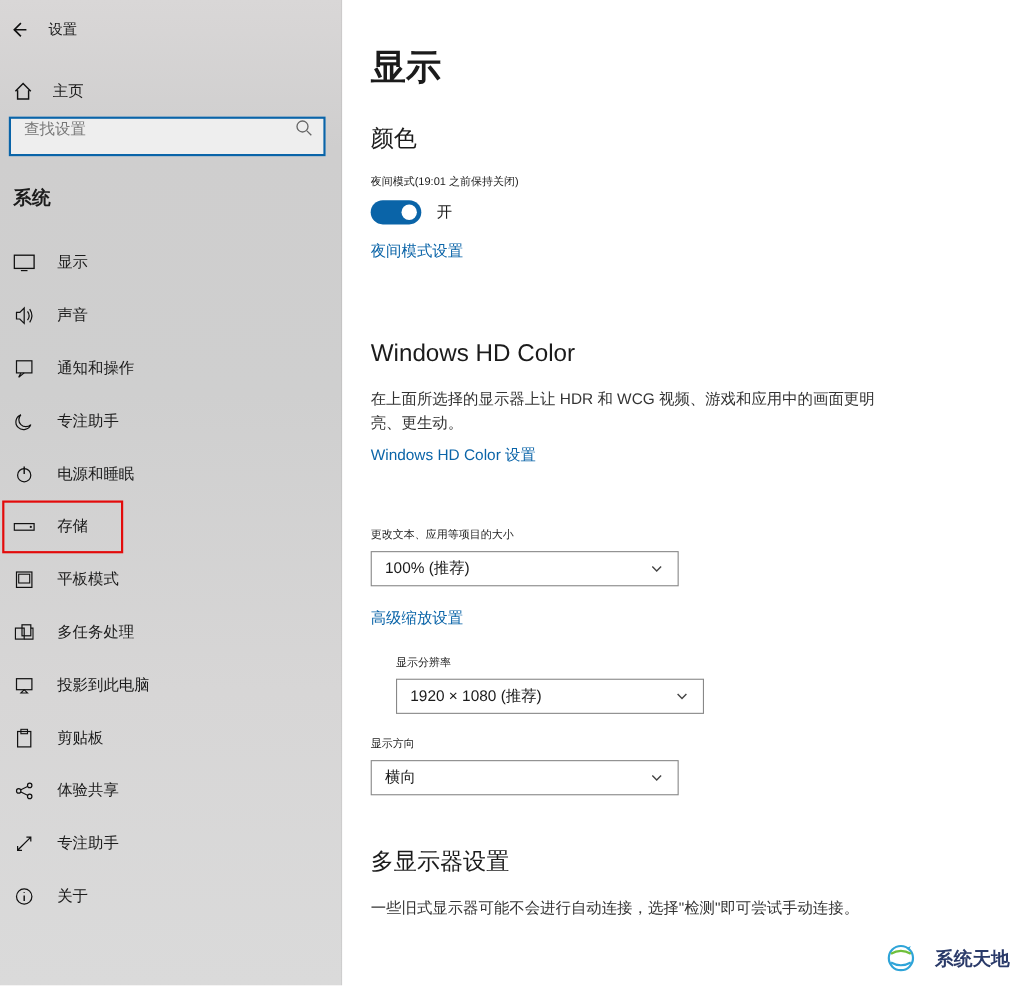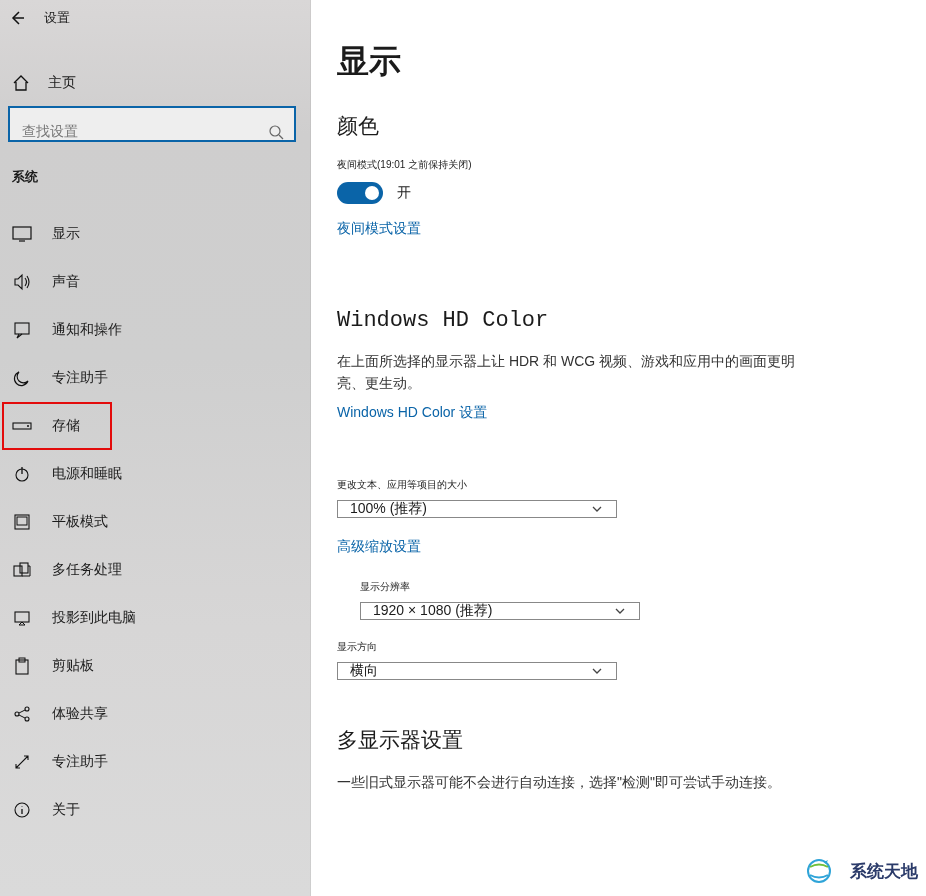--- a/index.html
+++ b/index.html
@@ -22,21 +22,21 @@
   
   .sidebar {
     width: 311px;
     height: 100%;
     background: linear-gradient(180deg, #d9d7d7 0%, #cfcece 15%, #cfcfcf 40%, #d7d6d6 70%, #dadada 100%);
     border-right: 1px solid rgba(0,0,0,0.05);
     padding-top: 0;
   }
   .sb-top {
     display: flex;
-    align-items: center;
+    align-items: flex-end;
     height: 36px;
     padding: 0 8px;
     gap: 18px;
   }
   .back-arrow {
     width: 18px; height: 18px;
     display: inline-flex; align-items: center; justify-content: center;
     cursor: pointer;
   }
   .top-title {
@@ -54,40 +54,40 @@
   .search-wrap {
     padding: 8px 8px 0 8px;
     margin-top: 6px;
   }
   .search-box {
     width: 288px;
     height: 36px;
     border: 2px solid #0a64a8;
     background: #eeeeee;
     display: flex;
-    align-items: flex-end;
+    align-items: flex-start;
     padding: 0 10px;
   }
   .search-input {
     flex: 1;
     border: none;
     background: transparent;
     outline: none;
     font-size: 14px;
     color: #555;
   }
   .search-input::placeholder {
     color: #777;
   }
   .search-icon {
     color: #666;
   }
   .cat-title {
     padding: 26px 12px 6px 12px;
-    font-size: 13px;
+    font-size: 17px;
     font-weight: 600;
   }
   .nav-list {
     margin-top: 18px;
   }
   .nav-item {
     display: flex;
     align-items: center;
     height: 48px;
     padding: 0 12px;
@@ -117,21 +117,20 @@
   }
   .page-title {
     font-size: 32px;
     font-weight: 600;
     margin: 10px 0 28px 0;
   }
   .sec-title {
     font-size: 21px;
     font-weight: 500;
     margin: 0 0 18px 0;
-    font-family: Liberation Mono, monospace;
   }
   .sec-title.big {
     font-size: 22px;
   }
   .label-line {
     font-size: 10px;
     margin: 0 0 8px 0;
   }
   .toggle-row {
     display: flex;
@@ -166,21 +165,21 @@
     font-size: 14px;
     color: #333;
     max-width: 470px;
     line-height: 1.55;
     margin: 0 0 10px 0;
   }
   .section-gap { height: 40px; }
   .section-gap-sm { height: 26px; }
   .select {
     width: 280px;
-    height: 18px;
+    height: 32px;
     border: 1px solid #888;
     background: #fff;
     display: flex;
     align-items: center;
     justify-content: space-between;
     padding: 0 12px;
     cursor: pointer;
     font-size: 14px;
   }
   .chev {
@@ -275,38 +274,38 @@
         <span>通知和操作</span>
       </div>
       <div class="nav-item">
         <span class="ico">
             <svg width="18" height="18" viewBox="0 0 18 18">
               <path d="M6 3 A7 7 0 1 0 15 12 A5 5 0 0 1 6 3 Z" stroke="#111" stroke-width="1.1" fill="none"></path>
             </svg>
           </span>
         <span>专注助手</span>
       </div>
+      <div class="nav-item">
+        <span class="ico">
+            <svg width="18" height="18" viewBox="0 0 18 18">
+              <circle cx="9" cy="10" r="6" stroke="#111" stroke-width="1.1" fill="none"></circle>
+              <path d="M9 2 V9" stroke="#111" stroke-width="1.3"></path>
+            </svg>
+          </span>
+        <span>电源和睡眠</span>
+      </div>
       <div class="nav-item highlighted">
         <div class="red-box"></div>
         <span class="ico">
             <svg width="20" height="14" viewBox="0 0 20 14">
               <rect x="1" y="4" width="18" height="6" stroke="#111" stroke-width="1.1" fill="none"></rect>
               <circle cx="16" cy="7" r="1" fill="#111"></circle>
             </svg>
           </span>
         <span>存储</span>
-      </div>
-      <div class="nav-item">
-        <span class="ico">
-            <svg width="18" height="18" viewBox="0 0 18 18">
-              <circle cx="9" cy="10" r="6" stroke="#111" stroke-width="1.1" fill="none"></circle>
-              <path d="M9 2 V9" stroke="#111" stroke-width="1.3"></path>
-            </svg>
-          </span>
-        <span>电源和睡眠</span>
       </div>
       <div class="nav-item">
         <span class="ico">
             <svg width="18" height="18" viewBox="0 0 18 18">
               <rect x="2" y="2" width="14" height="14" stroke="#111" stroke-width="1.1" fill="none"></rect>
               <rect x="4" y="4" width="10" height="8" stroke="#111" stroke-width="1" fill="none"></rect>
             </svg>
           </span>
         <span>平板模式</span>
       </div>

